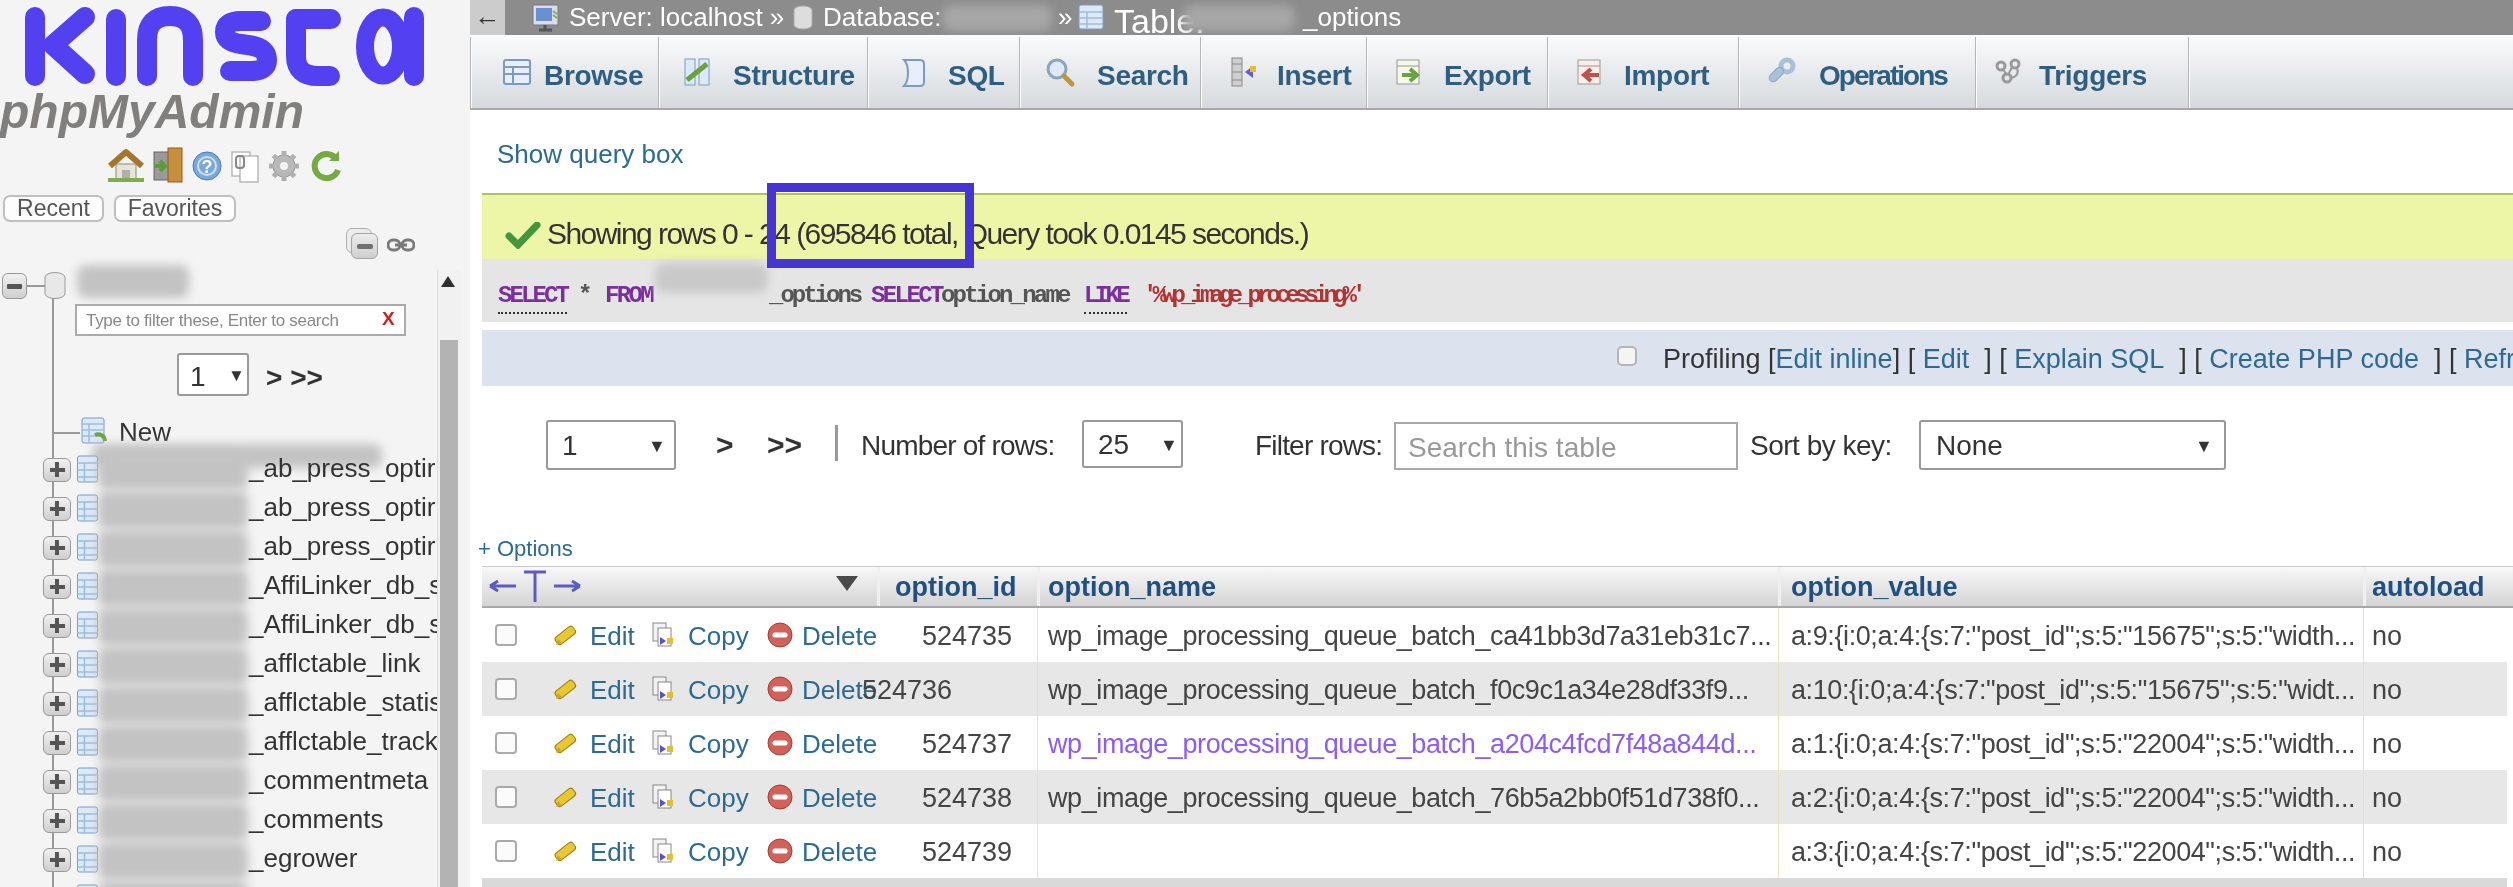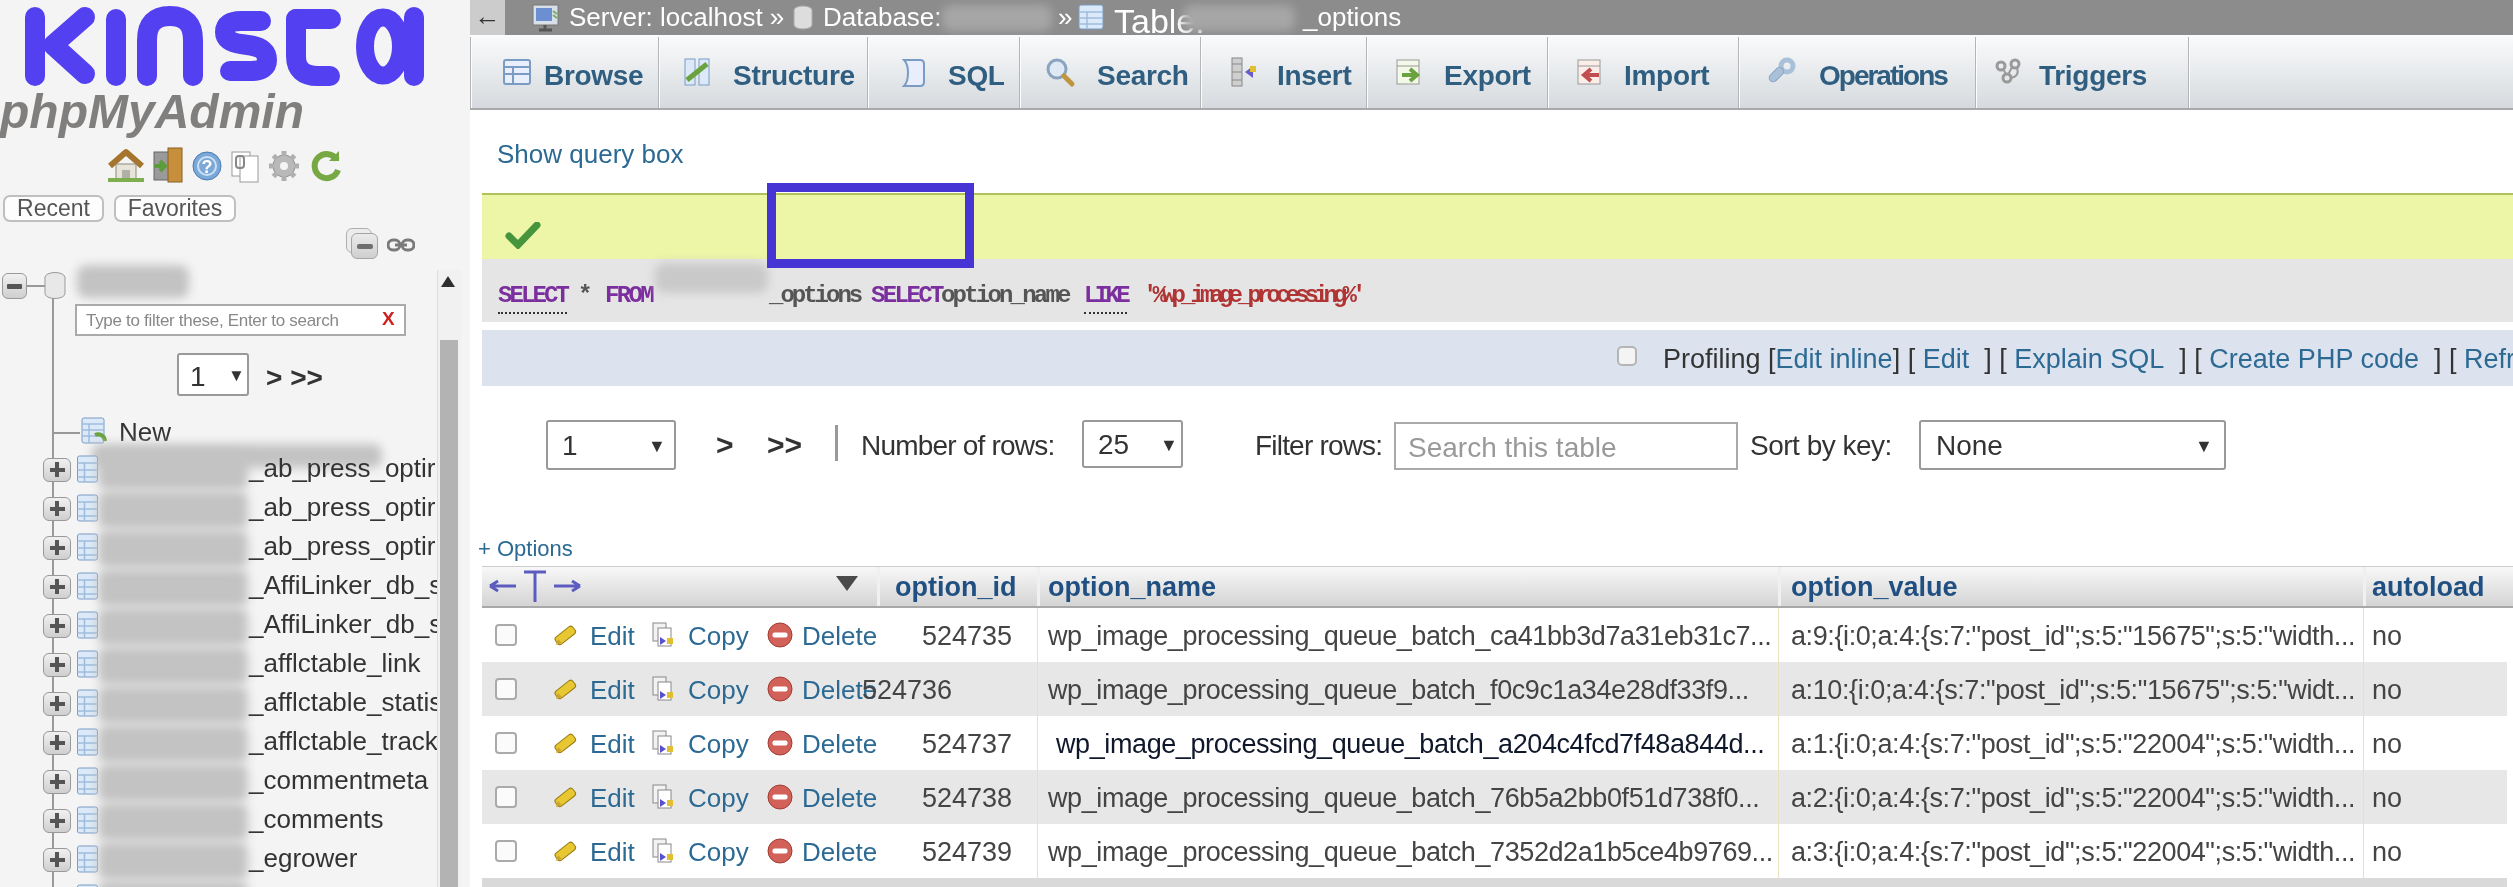--- a/index.html
+++ b/index.html
@@ -301,20 +301,21 @@
       <circle cx="22" cy="8" r="4" fill="none" stroke="#9a9a9a" stroke-width="3"></circle>
       <circle cx="14" cy="22" r="4" fill="none" stroke="#9a9a9a" stroke-width="3"></circle>
       <path d="M10,13 L13,18 M19,11 L15,19 M24,12 q3,8 -6,10" stroke="#9a9a9a" stroke-width="2" fill="none"></path>
     </svg>
 <div class="abs" style="left:1569px;top:60px;font-size:28px;font-weight:bold;color:#2f5e80;letter-spacing:-0.3px;white-space:nowrap;">Triggers</div>
 <div class="abs link" style="left:27px;top:139px;font-size:26px;">Show query box</div>
 <div class="abs" style="left:12px;top:193px;width:2031px;height:66px;background:#edf5a7;border-top:2px solid #b0c258;"></div>
 <svg class="abs" style="left:35px;top:222px" width="36" height="27" viewBox="0 0 36 27">
   <path d="M4,14 L13,23 L32,3" stroke="#46953d" stroke-width="7" fill="none" stroke-linecap="round"></path>
 </svg>
+<div class="abs" style="left:77px;top:217px;font-size:30px;color:#333;letter-spacing:-1.55px;white-space:nowrap;">Showing rows 0 - 24 (695846 total, Query took 0.0145 seconds.)</div>
 <div class="abs" style="left:12px;top:259px;width:2031px;height:63px;background:#e5e5e5;"></div>
 <div class="abs" style="left:28px;top:282px;font-family:'Liberation Mono',monospace;font-size:24px;font-weight:bold;">
   <span class="abs" style="left:0;top:0;color:#7b2f9e;letter-spacing:-2.9px;padding-bottom:3px;border-bottom:2px dotted #333;">SELECT</span>
   <span class="abs" style="left:80px;top:0;color:#555;">*</span>
   <span class="abs" style="left:107px;top:0;color:#7b2f9e;letter-spacing:-2.65px;">FROM</span>
   <span class="abs" style="left:271px;top:0;color:#555;letter-spacing:-3.0px;">_options</span>
   <span class="abs" style="left:373px;top:0;color:#7b2f9e;letter-spacing:-2.6px;">SELECT</span>
   <span class="abs" style="left:443px;top:0;color:#555;letter-spacing:-2.8px;">option_name</span>
   <span class="abs" style="left:586px;top:0;color:#7b2f9e;letter-spacing:-3.65px;padding-bottom:3px;border-bottom:2px dotted #333;">LIKE</span>
   <span class="abs" style="left:645px;top:0;color:#b03434;letter-spacing:-4.9px;">'%wp_image_processing%'</span>
@@ -418,21 +419,21 @@
   <path d="M10,16 l6,4 l-6,4z" fill="#5a4fcf"></path>
       <rect x="17" y="17" width="6" height="6" fill="#e0c030"></rect>
 </svg>
 <div class="abs link" style="left:218px;top:729px;font-size:26px;">Copy</div>
 <svg class="abs" style="left:297px;top:730px" width="26" height="26" viewBox="0 0 26 26">
   <circle cx="13" cy="13" r="12" fill="#d2615a" stroke="#a33b34"></circle>
   <rect x="5.5" y="10.5" width="15" height="5" rx="2" fill="#fff"></rect>
 </svg>
 <div class="abs link" style="left:332px;top:729px;font-size:26px;">Delete</div>
 <div class="abs" style="left:392px;top:729px;width:150px;text-align:right;font-size:27px;color:#444;">524737</div>
-<div class="abs" style="left:578px;top:729px;font-size:27px;color:#0f172a;white-space:nowrap;letter-spacing:-0.4px;margin-left:8px;">wp_image_processing_queue_batch_a204c4fcd7f48a844d...</div>
+<div class="abs" style="left:578px;top:729px;font-size:27px;color:#8b5cf6;white-space:nowrap;letter-spacing:-0.4px;">wp_image_processing_queue_batch_a204c4fcd7f48a844d...</div>
 <div class="abs" style="left:1321px;top:729px;font-size:27px;color:#444;white-space:nowrap;letter-spacing:-0.4px;">a:1:{i:0;a:4:{s:7:"post_id";s:5:"22004";s:5:"width...</div>
 <div class="abs" style="left:1902px;top:729px;font-size:27px;color:#444;">no</div>
 <div class="abs" style="left:12px;top:770px;width:2025px;height:54px;background:#e7e7e7;"></div>
 <div class="abs" style="left:25px;top:786px;width:22px;height:22px;background:#fbfbfb;border:2px solid #aaa;border-radius:4px;"></div>
 <svg class="abs" style="left:82px;top:783px" width="30" height="28" viewBox="0 0 30 28">
   <rect x="2" y="10" width="22" height="9" rx="3" transform="rotate(-38 13 14)" fill="#e8c832" stroke="#9a7d10"></rect>
   <path d="M4,24 l6,-2 l-4,-4 z" fill="#caa52a"></path>
 </svg>
 <div class="abs link" style="left:120px;top:783px;font-size:26px;">Edit</div>
 <svg class="abs" style="left:180px;top:783px" width="28" height="28" viewBox="0 0 28 28">
@@ -464,20 +465,19 @@
   <path d="M10,16 l6,4 l-6,4z" fill="#5a4fcf"></path>
       <rect x="17" y="17" width="6" height="6" fill="#e0c030"></rect>
 </svg>
 <div class="abs link" style="left:218px;top:837px;font-size:26px;">Copy</div>
 <svg class="abs" style="left:297px;top:838px" width="26" height="26" viewBox="0 0 26 26">
   <circle cx="13" cy="13" r="12" fill="#d2615a" stroke="#a33b34"></circle>
   <rect x="5.5" y="10.5" width="15" height="5" rx="2" fill="#fff"></rect>
 </svg>
 <div class="abs link" style="left:332px;top:837px;font-size:26px;">Delete</div>
 <div class="abs" style="left:392px;top:837px;width:150px;text-align:right;font-size:27px;color:#444;">524739</div>
-<div class="abs" style="left:578px;top:837px;font-size:27px;color:#444;white-space:nowrap;letter-spacing:-0.4px;">wp_image_processing_queue_batch_7352d2a1b5ce4b9769...</div>
 <div class="abs" style="left:1321px;top:837px;font-size:27px;color:#444;white-space:nowrap;letter-spacing:-0.4px;">a:3:{i:0;a:4:{s:7:"post_id";s:5:"22004";s:5:"width...</div>
 <div class="abs" style="left:1902px;top:837px;font-size:27px;color:#444;">no</div>
 <div class="abs" style="left:567px;top:608px;width:1px;height:270px;background:#e8e0c0;"></div>
 <div class="abs" style="left:1308px;top:608px;width:1px;height:270px;background:#e8e0c0;"></div>
 <div class="abs" style="left:1893px;top:608px;width:1px;height:270px;background:#e8e0c0;"></div>
 <div class="abs" style="left:12px;top:878px;width:2025px;height:9px;background:#d9d9d9;"></div>
 </div>
 
 </body></html>

